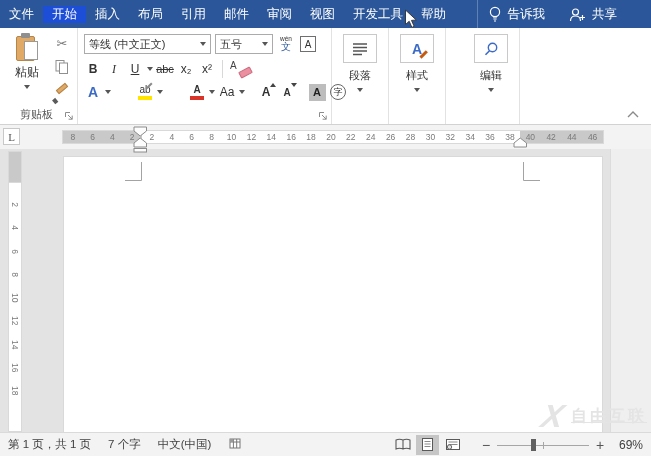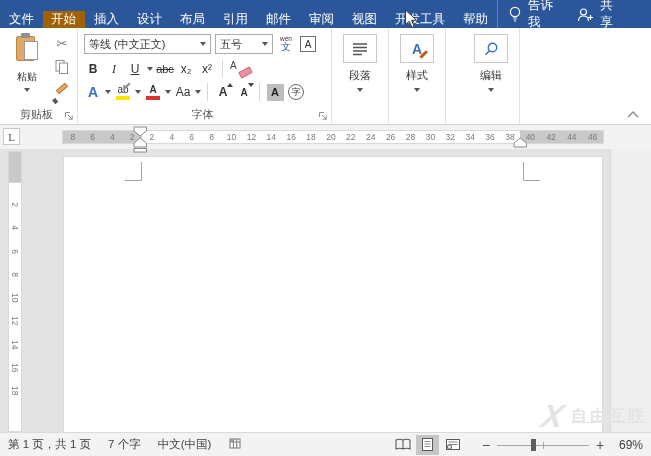--- a/index.html
+++ b/index.html
@@ -2,41 +2,41 @@
 <html><head>
 <meta charset="utf-8">
 <style>
   * { margin:0; padding:0; box-sizing:border-box; }
   html,body { width:651px; height:456px; overflow:hidden; }
   body { font-family:"Liberation Sans","DejaVu Sans",sans-serif; }
   .window { position:relative; width:651px; height:456px; background:#e3e3e3; overflow:hidden; }
 
   
   .menubar { height:28px; background:#2b579a; display:flex; align-items:stretch; color:#fff; }
-  .tabs { display:flex; align-items:flex-end; }
+  .tabs { display:flex; align-items:center; }
   .menu-tab { padding:0 9px; font-size:12.5px; display:flex; align-items:center; cursor:default; white-space:nowrap; }
-  .menu-tab.active { background:#a16207;padding-left:8px; }
+  .menu-tab.active { background:#1d4ed8; }
   .menubar-right { margin-left:auto; display:flex; align-items:center; padding-right:34px; gap:6px; border-left:1px solid rgba(255,255,255,.25); padding-left:10px; }
   .mb-ico { display:flex; align-items:center; }
   .mb-label { font-size:12.5px; margin-right:18px; }
   .mb-label:last-child { margin-right:0; }
 
   
   .ribbon { position:relative; height:97px; background:#fff; border-bottom:1px solid #d2d2d2; color:#333; }
   .rgroup { position:absolute; top:0; height:96px; border-right:1px solid #e2e2e2; }
   .grp-footer { position:absolute; bottom:2px; left:0; right:4px; text-align:center; font-size:11px; color:#555; }
   .launcher { position:absolute; right:3px; bottom:3px; }
 
   .grp-clipboard { left:0; width:78px; }
   .paste-btn { position:absolute; left:6px; top:5px; width:42px; height:76px; display:flex; flex-direction:column; align-items:center; }
   .clipboard-ico { position:relative; width:24px; height:29px; }
   .clip-board { position:absolute; left:1px; top:3px; width:19px; height:25px; background:#e0aa66; border:1px solid #b5854a; border-radius:2px; }
   .clip-clip { position:absolute; left:6px; top:0; width:9px; height:5px; background:#8f8f8f; border-radius:1px; }
   .clip-page { position:absolute; left:9px; top:8px; width:14px; height:19px; background:#fff; border:1px solid #9a9a9a; }
-  .paste-label { font-size:10px; margin-top:8px; }
+  .paste-label { font-size:12px; margin-top:2px; }
   .caret { width:0; height:0; border-left:3px solid transparent; border-right:3px solid transparent; border-top:4px solid #555; display:inline-block; }
   .paste-btn .caret { margin-top:4px; }
   .mini-col { position:absolute; left:52px; top:6px; display:flex; flex-direction:column; gap:6px; }
   .mini-btn { width:20px; height:18px; display:flex; align-items:center; justify-content:center; }
   .scissors { font-size:13px; color:#777; }
   .painter-handle { width:12px; height:5px; background:#e0aa66; border:1px solid #b5854a; transform:rotate(-40deg); }
   .painter-tip { width:4px; height:5px; background:#5b5b5b; transform:rotate(-40deg) translate(-7px,4px); }
 
   .grp-font { left:78px; width:254px; }
   .frow { display:flex; align-items:center; margin-left:6px; }
@@ -53,21 +53,21 @@
   .u { text-decoration:underline; }
   .strike { text-decoration:line-through; font-size:11px; }
   .vsep { width:1px; height:18px; background:#d8d8d8; margin:0 3px; }
   .phonetic { display:flex; flex-direction:column; align-items:center; line-height:1; }
   .phon-top { font-size:6.5px; color:#333; }
   .phon-bot { font-size:10px; color:#2b579a; }
   .boxed-a { width:16px; height:16px; border:1px solid #6f6f6f; display:flex; align-items:center; justify-content:center; font-size:10px; }
   .eraser-a { font-size:10px; position:absolute; left:1px; top:1px; color:#444; }
   .eraser-block { position:absolute; right:1px; bottom:3px; width:13px; height:7px; background:#ec8fa0; border:1px solid #c96b7d; transform:rotate(-28deg); border-radius:1px; }
   .fx-a { color:#3b6bc6; font-weight:bold; font-size:14px; }
-  .bar-under { position:relative; display:flex; flex-direction:column; align-items:center; line-height:1; }
+  .bar-under { position:relative; display:flex; flex-direction:column; align-items:center; line-height:1;margin-left:22px; }
   .bar-under .glyph { font-size:10px; }
   .cbar { width:14px; height:4px; margin-top:1px; }
   .yellow { background:#ffe400; }
   .red { background:#d8352a; }
   .pen { position:absolute; width:8px; height:2px; background:#8a8a8a; transform:rotate(-45deg); top:3px; right:1px; }
   .sizemod { position:relative; font-weight:bold; }
   .tri-up, .tri-dn { position:absolute; right:-1px; top:1px; width:0; height:0; border-left:3px solid transparent; border-right:3px solid transparent; }
   .tri-up { border-bottom:4px solid #444; }
   .tri-dn { border-top:4px solid #444; }
   .shade-a { width:17px; height:17px; background:#bdbdbd; display:flex; align-items:center; justify-content:center; font-size:11px; font-weight:bold; color:#222; }
@@ -122,21 +122,20 @@
 </head>
 <body>
 
 <div class="window">
 
   <div class="menubar">
     <div class="tabs">
         <div class="menu-tab">文件</div>
         <div class="menu-tab active">开始</div>
         <div class="menu-tab">插入</div>
-        <div class="menu-tab">设计</div>
         <div class="menu-tab">布局</div>
         <div class="menu-tab">引用</div>
         <div class="menu-tab">邮件</div>
         <div class="menu-tab">审阅</div>
         <div class="menu-tab">视图</div>
         <div class="menu-tab">开发工具</div>
         <div class="menu-tab">帮助</div>
       </div>
     <div class="menubar-right">
       <span class="mb-ico">
@@ -255,21 +254,20 @@
             <span class="tri-dn"></span>
           </div>
         <span class="vsep"></span>
         <div class="fbtn">
             <span class="shade-a">A</span>
           </div>
         <div class="fbtn">
             <span class="enclose">字</span>
           </div>
       </div>
-      <div class="grp-footer">字体</div>
       <svg class="launcher" width="10" height="10" viewBox="0 0 10 10">
           <path d="M1.5 1.5 H6 M1.5 1.5 V6 M4 4 L8.2 8.2 M8.2 4.6 V8.2 H4.6" fill="none" stroke="#8c8c8c" stroke-width="1"></path>
         </svg>
     </div>
 
     <div class="rgroup grp-mini grp-paragraph">
       <div class="mini-box">
         <svg width="18" height="14" viewBox="0 0 18 14">
             <path d="M2 2 h14 M2 5.5 h14 M2 9 h14 M2 12.5 h9" stroke="#555" stroke-width="1.4" fill="none"></path>
           </svg>

